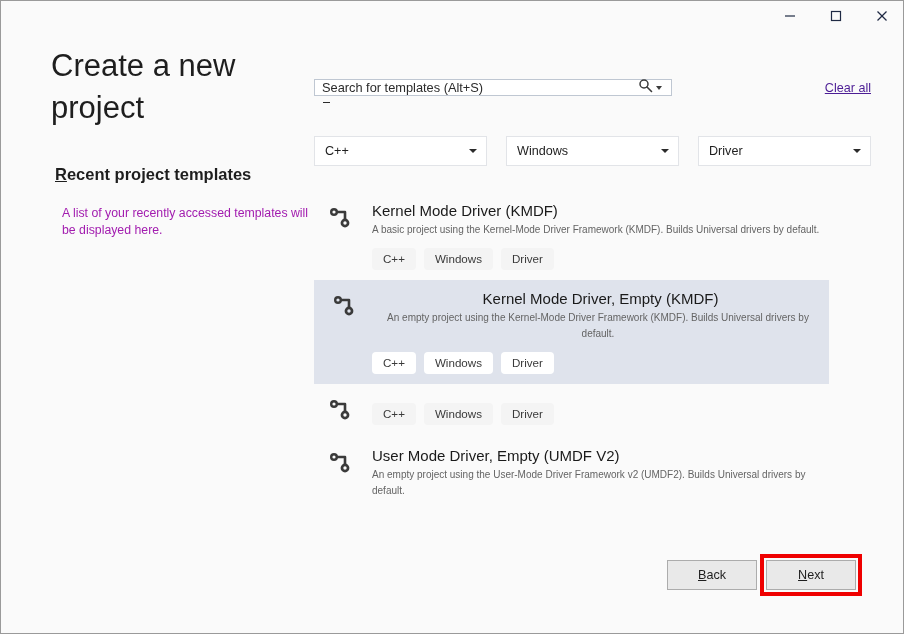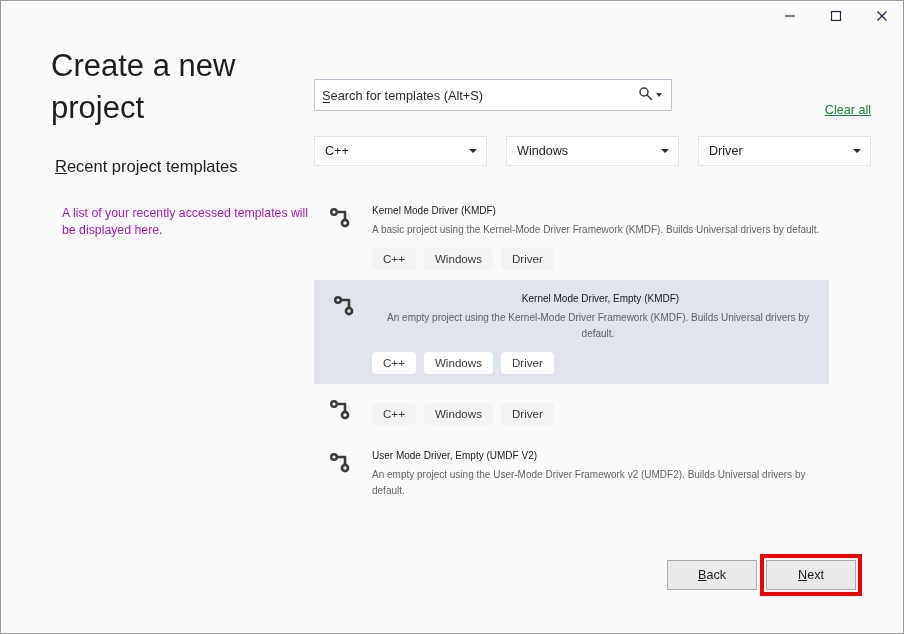--- a/index.html
+++ b/index.html
@@ -61,23 +61,23 @@
     font-weight: 400;
     color: #1e1e1e;
     letter-spacing: 0px;
     margin: 0;
     width: 210px;
   }
   .recent-heading {
     margin: 0;
     position: absolute;
     left: 4px;
-    top: 112px;
+    top: 120px;
     font-size: 16.5px;
-    font-weight: 400;
+    font-weight: 700;
     color: #1e1e1e;
     white-space: nowrap;
   }
   .recent-heading .acc { text-decoration: underline; }
   .recent-desc {
     position: absolute;
     left: 11px;
     top: 160px;
     width: 248px;
     font-size: 12.3px;
@@ -96,21 +96,21 @@
   
   .search-row {
     position: relative;
     height: 33px;
   }
   .search-box {
     position: absolute;
     left: 0;
     top: 0;
     width: 358px;
-    height: 32px;
+    height: 17px;
     box-sizing: border-box;
     border: 1px solid #bfc7d2;
     background: #ffffff;
     display: flex;
     align-items: center;
     gap: 24px;
   }
   .search-input {
     flex: 1;
     border: none;
@@ -138,23 +138,23 @@
   }
   .caret-sm {
     width: 0; height: 0;
     border-left: 3.5px solid transparent;
     border-right: 3.5px solid transparent;
     border-top: 4px solid #3b3b3b;
   }
   .clear-all {
     position: absolute;
     right: 0;
-    top: 24px;
+    top: 2px;
     font-size: 12.6px;
-    color: #15803d;
+    color: #4c1d95;
     text-decoration: underline;
     cursor: pointer;
     white-space: nowrap;
   }
 
   
   .filters {
     position: absolute;
     left: 0;
     top: 57px;
@@ -211,21 +211,21 @@
   .tpl-icon {
     flex: 0 0 auto;
     width: 34px;
     padding-top: 3px;
   }
   .tpl-body {
     flex: 1;
     padding-left: 10px;
   }
   .tpl-name {
-    font-size: 10px;
+    font-size: 15px;
     color: #1a1a1a;
     line-height: 18px;
     margin-bottom: 2px;
   }
   .tpl-desc {
     font-size: 10px;
     color: #646464;
     line-height: 16.5px;
     width: 452px;
   }

